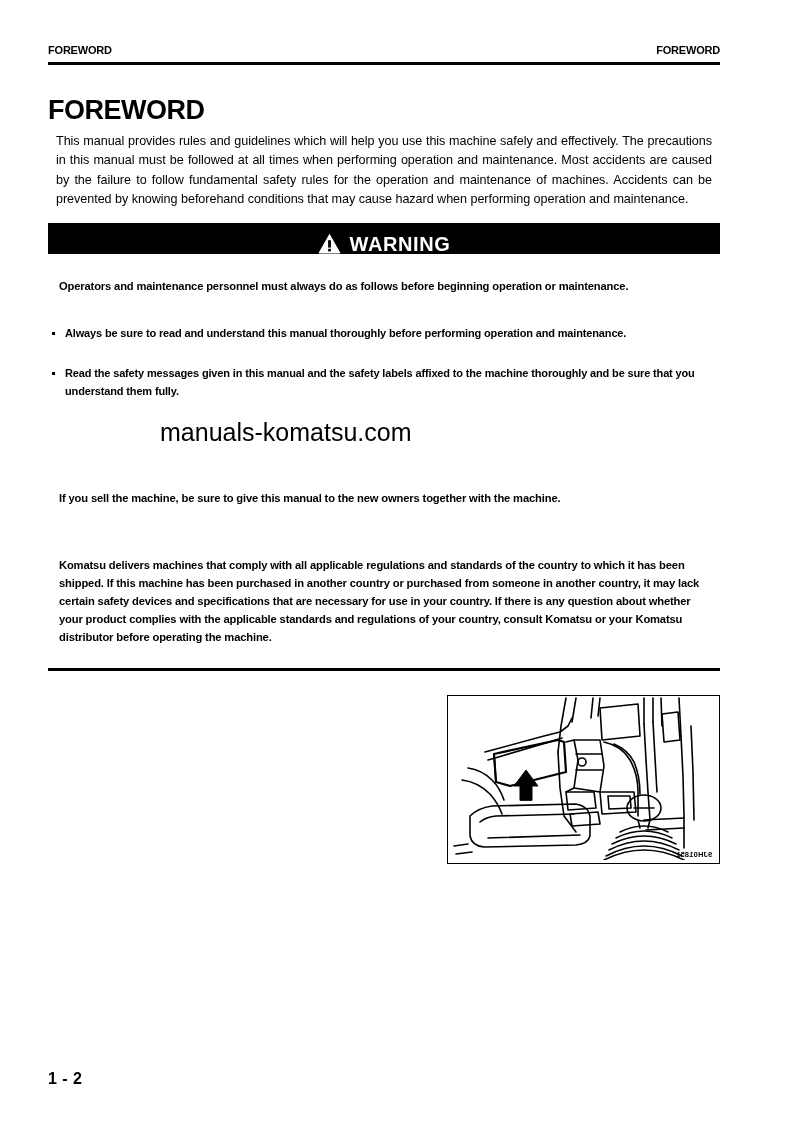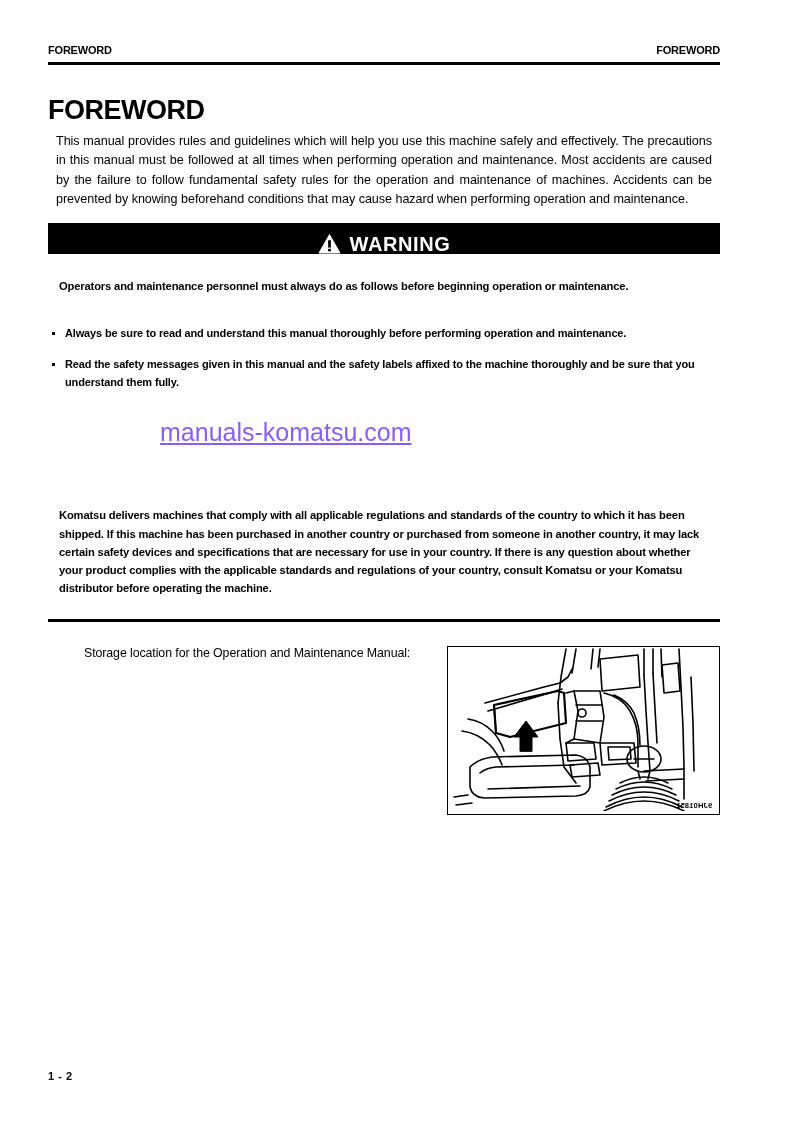--- a/index.html
+++ b/index.html
@@ -110,41 +110,40 @@
     padding: 0;
   }
   ul.warn-list li {
     position: relative;
     padding-left: 17px;
     font-size: 11px;
     font-weight: bold;
     line-height: 1.62;
     letter-spacing: -0.15px;
   }
-  ul.warn-list li + li { margin-top: 13px; }
+  ul.warn-list li + li { margin-top: 22px; }
   ul.warn-list li::before {
     content: "";
     position: absolute;
     left: 4px;
     top: 7px;
     width: 3px;
     height: 3px;
     background: #000;
   }
 
   
   .watermark {
     position: absolute;
     left: 160px;
     top: 418px;
     font-size: 25px;
-    color: #8b5cf6;
+    color: #000000;
     letter-spacing: 0px;
     white-space: nowrap;
-    text-decoration: underline;
   }
 
   
   .section-rule {
     margin-top: 22px;
     width: 672px;
     height: 3px;
     background: #000;
   }
 
@@ -183,21 +182,21 @@
     font-weight: bold;
     letter-spacing: 0.2px;
     transform: scaleX(-1);
   }
 
   
   .footer {
     position: absolute;
     left: 48px;
     top: 1070px;
-    font-size: 11px;
+    font-size: 16px;
     font-weight: bold;
     letter-spacing: 0.5px;
   }
 </style>
 </head>
 <body>
 
 <div class="page">
 
   <div class="runhead">
@@ -233,30 +232,30 @@
     </ul>
 
     <div class="gap-lg"></div>
 
 
     <div class="gap-lg"></div>
 
 
     <div class="gap-lg"></div>
 
+    <p class="bold-block">If you sell the machine, be sure to give this manual to the new owners together with the machine.</p>
 
     <div class="gap-lg"></div>
 
     <p class="bold-block">Komatsu delivers machines that comply with all applicable regulations and standards of the country to which it has been shipped. If this machine has been purchased in another country or purchased from someone in another country, it may lack certain safety devices and specifications that are necessary for use in your country. If there is any question about whether your product complies with the applicable standards and regulations of your country, consult Komatsu or your Komatsu distributor before operating the machine.</p>
 
     <div class="section-rule"></div>
 
     <div class="storage-row">
       <div class="storage-caption">
-        <div>Storage location for the Operation and Maintenance Manual:</div>
       </div>
 
       <div class="figure-box">
         <svg width="268" height="164" viewBox="0 0 268 164">
           <g fill="none" stroke="#000" stroke-width="1.6" stroke-linejoin="round" stroke-linecap="round">
 
             <path d="M118 2 L113 30 L110 56"></path>
             <path d="M128 2 L124 26"></path>
             <path d="M145 2 L143 22"></path>
             <path d="M152 2 L150 20"></path>

